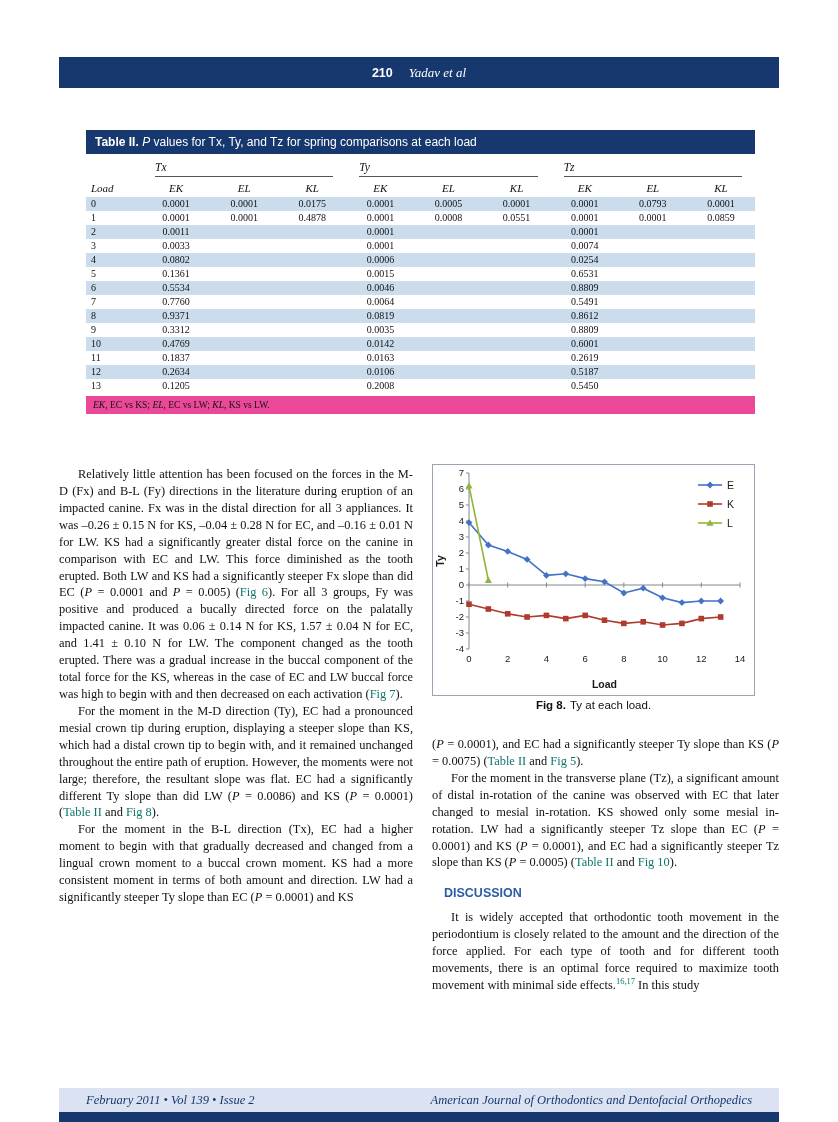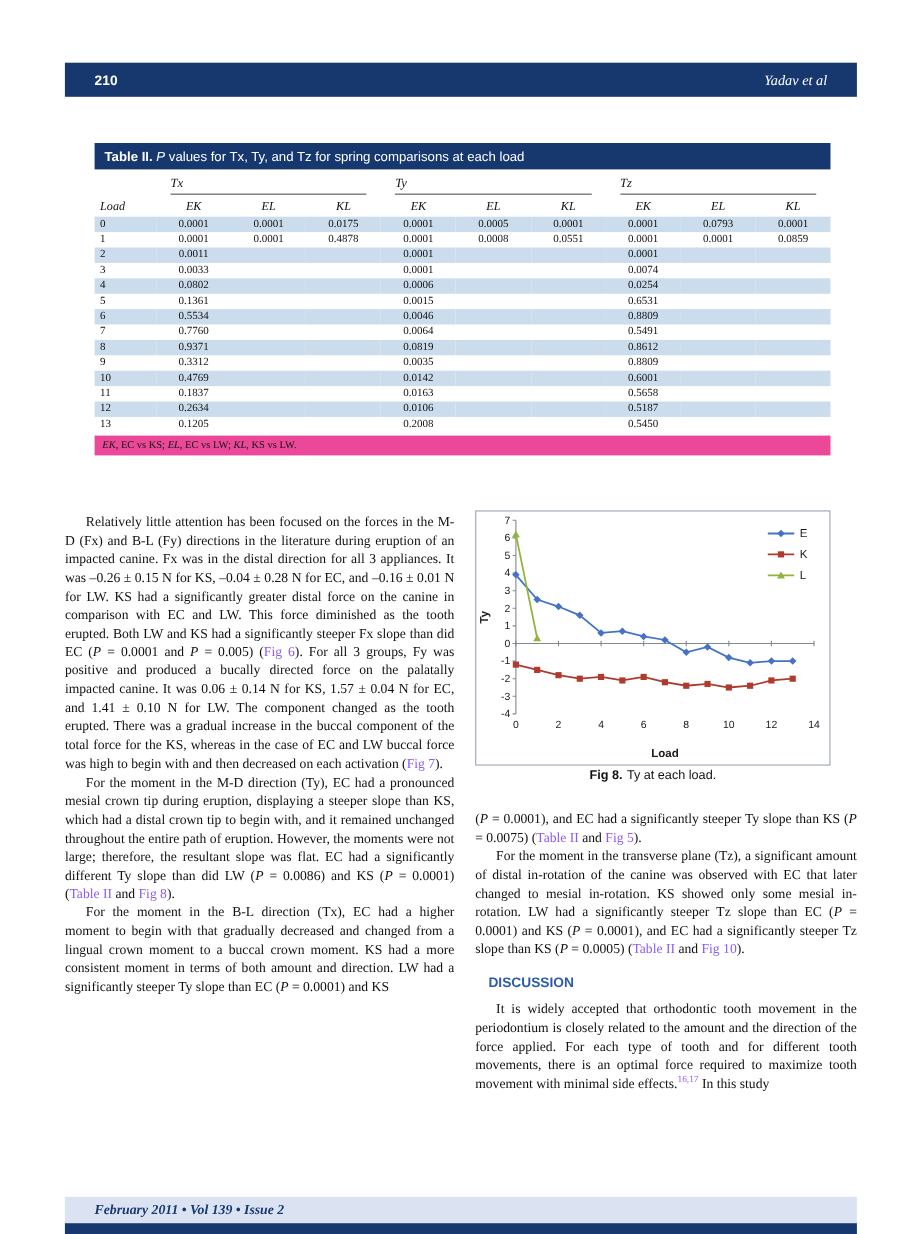--- a/index.html
+++ b/index.html
@@ -1,21 +1,21 @@
 <!DOCTYPE html>
 <html><head>
 <meta charset="utf-8">
 <style>
   html,body{margin:0;padding:0;background:#fff;}
   .page{position:relative;width:838px;height:1122px;background:#fff;overflow:hidden;
         font-family:"Liberation Serif",serif;color:#111;}
 
   
   .header-bar{position:absolute;left:59px;top:57px;width:720px;height:31px;background:#16386e;
-              color:#fff;display:flex;justify-content:space-between;align-items:center;
+              color:#fff;display:flex;justify-content:center;align-items:center;
               padding:0 27px;box-sizing:border-box;gap:16px;}
   .page-num{font-family:"Liberation Sans",sans-serif;font-weight:bold;font-size:12.5px;}
   .running-head{font-style:italic;font-size:13px;}
 
   
   .table-wrap{position:absolute;left:86px;top:130px;width:669px;}
   .tbl-title{background:#16386e;color:#fff;font-family:"Liberation Sans",sans-serif;
              font-size:12px;padding:5px 9px;}
   table.datatable{width:100%;border-collapse:collapse;}
   .datatable th{font-weight:normal;font-style:italic;}
@@ -29,38 +29,38 @@
   .tbl-foot{background:#ec4899;font-size:9.5px;padding:4px 7px;margin-top:3px;}
 
   
   .bodycol{position:absolute;text-align:justify;font-size:12.4px;line-height:1.365;}
   .left-col{left:59px;top:466px;width:354px;}
   .right-col{left:432px;top:736px;width:347px;}
   .bodycol p{margin:0;text-indent:19px;}
   .bodycol p.noindent{text-indent:0;}
   .it{font-style:italic;}
   .bd{font-weight:bold;}
-  .lnk{color:#8b5cf6;}
+  .lnk{color:#0f766e;}
   .sup{vertical-align:super;font-size:8.5px;line-height:0;margin-top:36px;}
   .discussion-heading{font-family:"Liberation Sans",sans-serif;color:#2b5ca8;font-weight:bold;
                       font-size:12.5px;margin:14px 0 7px;text-align:left;padding-left:12px;}
 
   
   .figure{position:absolute;left:432px;top:464px;width:323px;}
   .chart-box{border:1px solid #9aa5b1;background:#fff;width:321px;height:230px;}
   .fig-caption{font-family:"Liberation Sans",sans-serif;font-size:11.5px;text-align:center;margin-top:3px;}
   .fig-caption .cap-text{margin-left:4px;}
   .tick{font:9.5px "Liberation Sans",sans-serif;fill:#1a1a1a;}
   .leg{font:10.5px "Liberation Sans",sans-serif;fill:#1a1a1a;}
   .axl{font:bold 10.5px "Liberation Sans",sans-serif;fill:#1a1a1a;}
 
   
   .footer-band{position:absolute;left:59px;top:1088px;width:720px;height:24px;background:#dbe3f3;
                display:flex;justify-content:space-between;align-items:center;padding:0 27px;
-               box-sizing:border-box;color:#16386e;font-style:italic;font-weight:bold;font-size:12.5px;}
+               box-sizing:border-box;color:#16386e;font-style:italic;font-weight:normal;font-size:12.5px;}
   .footer-bar{position:absolute;left:59px;top:1112px;width:720px;height:10px;background:#16386e;}
 </style>
 </head>
 <body>
 
 <div class="page">
 
   <div class="header-bar">
     <span class="page-num">210</span>
     <span class="running-head">Yadav et al</span>
@@ -241,21 +241,21 @@
             <td></td>
           </tr>
           <tr>
             <td class="load-cell">11</td>
             <td>0.1837</td>
             <td></td>
             <td></td>
             <td>0.0163</td>
             <td></td>
             <td></td>
-            <td>0.5658</td>
+            <td>0.2619</td>
             <td></td>
             <td></td>
           </tr>
           <tr class="shade">
             <td class="load-cell">12</td>
             <td>0.2634</td>
             <td></td>
             <td></td>
             <td>0.0106</td>
             <td></td>
@@ -383,16 +383,17 @@
 
   <div class="bodycol right-col">
     <p class="noindent"><span>(</span><span class="it">P</span><span> = 0.0001), and EC had a significantly steeper Ty slope than KS (</span><span class="it">P</span><span> = 0.0075) (</span><span class="lnk">Table II</span><span> and </span><span class="lnk">Fig 5</span><span>).</span></p>
     <p><span>For the moment in the transverse plane (Tz), a significant amount of distal in-rotation of the canine was observed with EC that later changed to mesial in-rotation. KS showed only some mesial in-rotation. LW had a significantly steeper Tz slope than EC (</span><span class="it">P</span><span> = 0.0001) and KS (</span><span class="it">P</span><span> = 0.0001), and EC had a significantly steeper Tz slope than KS (</span><span class="it">P</span><span> = 0.0005) (</span><span class="lnk">Table II</span><span> and </span><span class="lnk">Fig 10</span><span>).</span></p>
     <div class="discussion-heading">DISCUSSION</div>
     <p><span>It is widely accepted that orthodontic tooth movement in the periodontium is closely related to the amount and the direction of the force applied. For each type of tooth and for different tooth movements, there is an optimal force required to maximize tooth movement with minimal side effects.</span><span class="sup lnk">16,17</span><span> In this study</span></p>
   </div>
 
   <div class="footer-band">
     <span>February 2011 • Vol 139 • Issue 2</span>
+    <span>American Journal of Orthodontics and Dentofacial Orthopedics</span>
   </div>
   <div class="footer-bar"></div>
 
 </div>
 
 </body></html>

